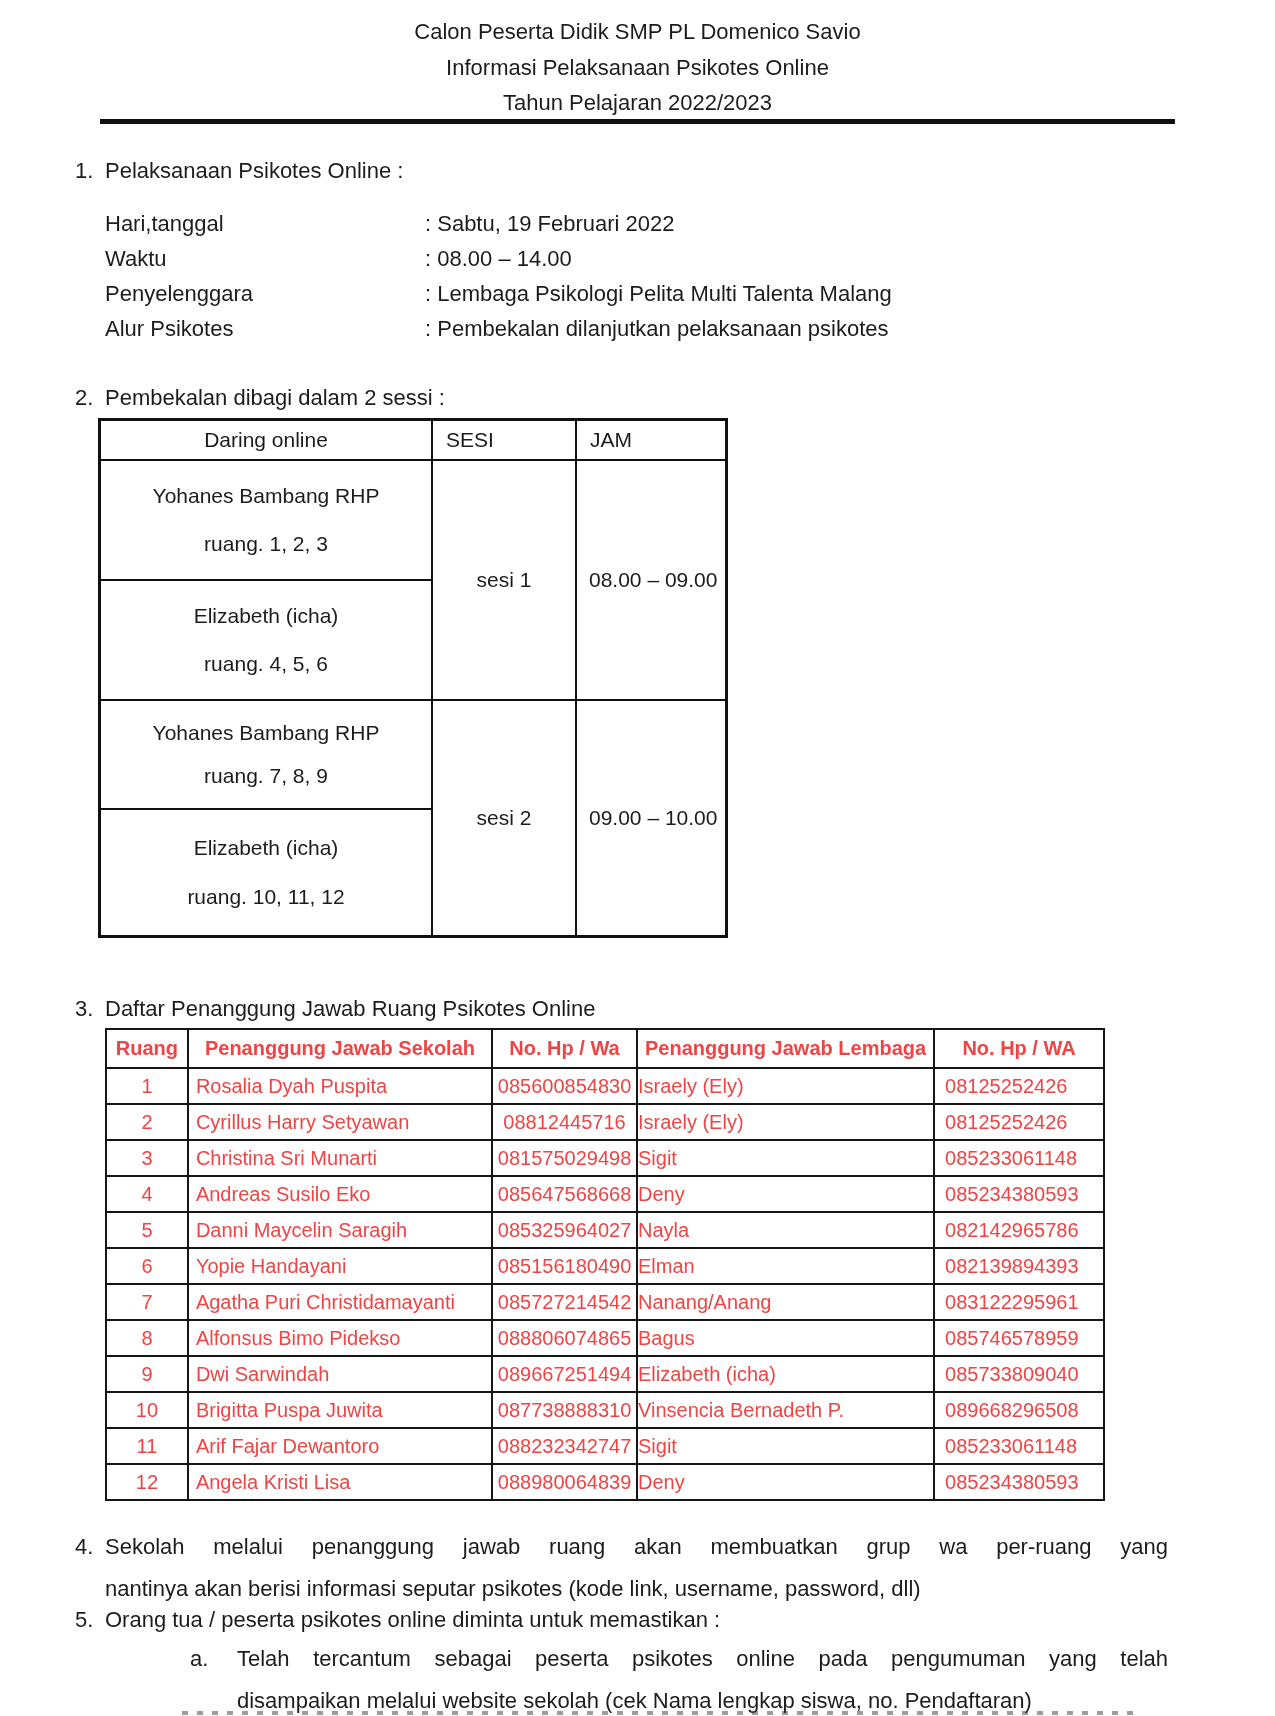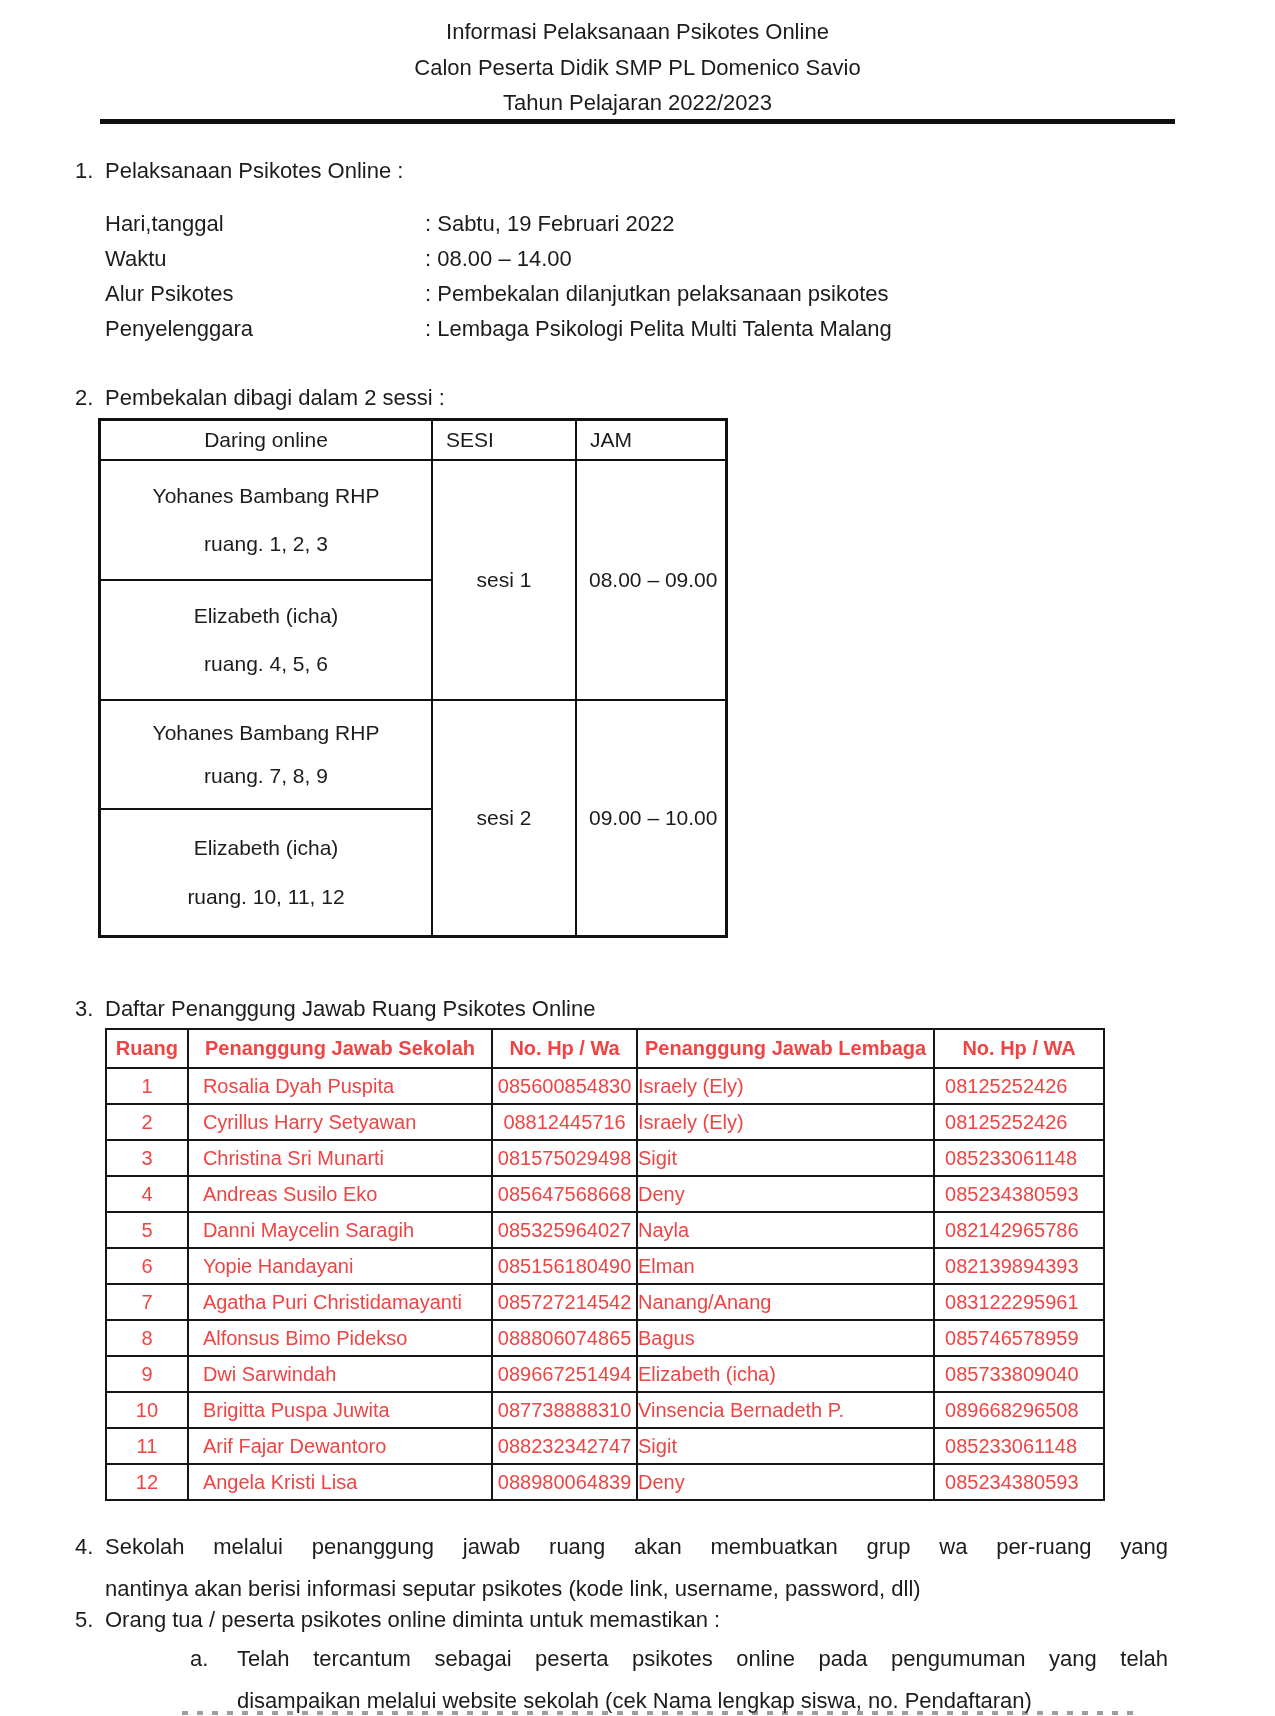--- a/index.html
+++ b/index.html
@@ -75,21 +75,21 @@
     top: 1028px; left: 105px;
     width: 1000px;
     border-collapse: collapse;
     font-size: 20px;
     color: #ef4444;
   }
   .table2 th, .table2 td { border: 2px solid #161616; }
   .table2 th { height: 39px; font-weight: bold; text-align: center; font-size: 20px; }
   .table2 td { height: 36px; }
   .table2 td.c0 { text-align: center; }
-  .table2 td.c1 { text-align: left; padding-left: 14px; }
+  .table2 td.c1 { text-align: left; padding-left: 7px; }
   .table2 td.c2 { text-align: center; }
   .table2 td.c3 { text-align: left; }
   .table2 td.c4 { text-align: left; padding-left: 10px; }
 
   
   .para { position: absolute; line-height: 42px; }
   .para .body { margin-left: 30px; }
   .jline { text-align: justify; text-align-last: justify; }
   .sec4 { top: 1526px; left: 75px; width: 1093px; }
   .sec5-heading { position: absolute; top: 1606px; left: 75px; line-height: 28px; }
@@ -105,42 +105,42 @@
     background: repeating-linear-gradient(90deg, #3c3c3c 0 6px, transparent 6px 15px);
     opacity: 0.5;
   }
 </style>
 </head>
 <body>
 
 <div class="page">
 
   <div class="title-block">
+    <div>Calon Peserta Didik SMP PL Domenico Savio</div>
     <div>Informasi Pelaksanaan Psikotes Online</div>
-    <div>Calon Peserta Didik SMP PL Domenico Savio</div>
     <div>Tahun Pelajaran 2022/2023</div>
   </div>
   <div class="title-rule"></div>
 
   <div class="sec1">
     <div>
       <span class="num">1.</span><span>Pelaksanaan Psikotes Online :</span>
     </div>
     <div class="info-rows">
       <div>
         <span class="info-label">Hari,tanggal</span><span>: Sabtu, 19 Februari 2022</span>
       </div>
       <div>
         <span class="info-label">Waktu</span><span>: 08.00 – 14.00</span>
       </div>
       <div>
-        <span class="info-label">Alur Psikotes</span><span>: Pembekalan dilanjutkan pelaksanaan psikotes</span>
+        <span class="info-label">Penyelenggara</span><span>: Lembaga Psikologi Pelita Multi Talenta Malang</span>
       </div>
       <div>
-        <span class="info-label">Penyelenggara</span><span>: Lembaga Psikologi Pelita Multi Talenta Malang</span>
+        <span class="info-label">Alur Psikotes</span><span>: Pembekalan dilanjutkan pelaksanaan psikotes</span>
       </div>
     </div>
   </div>
 
   <div class="sec2-heading">
     <span class="num">2.</span><span>Pembekalan dibagi dalam 2 sessi :</span>
   </div>
 
   <div class="table1">
     <div class="t1h center">Daring online</div>

